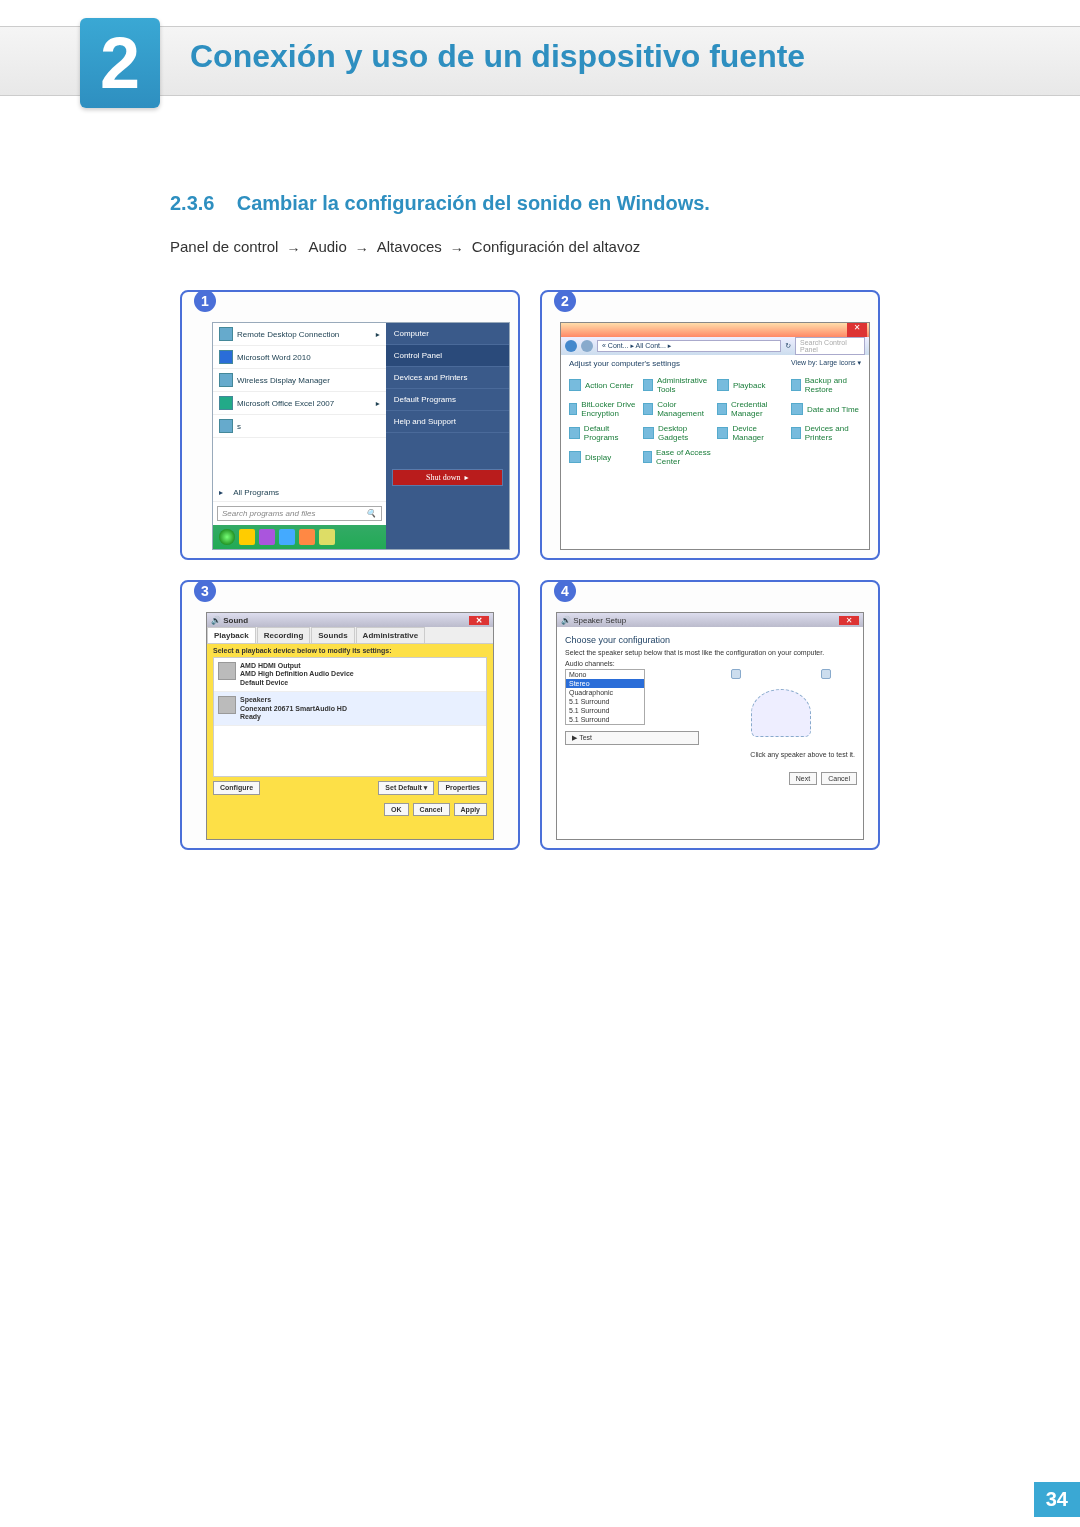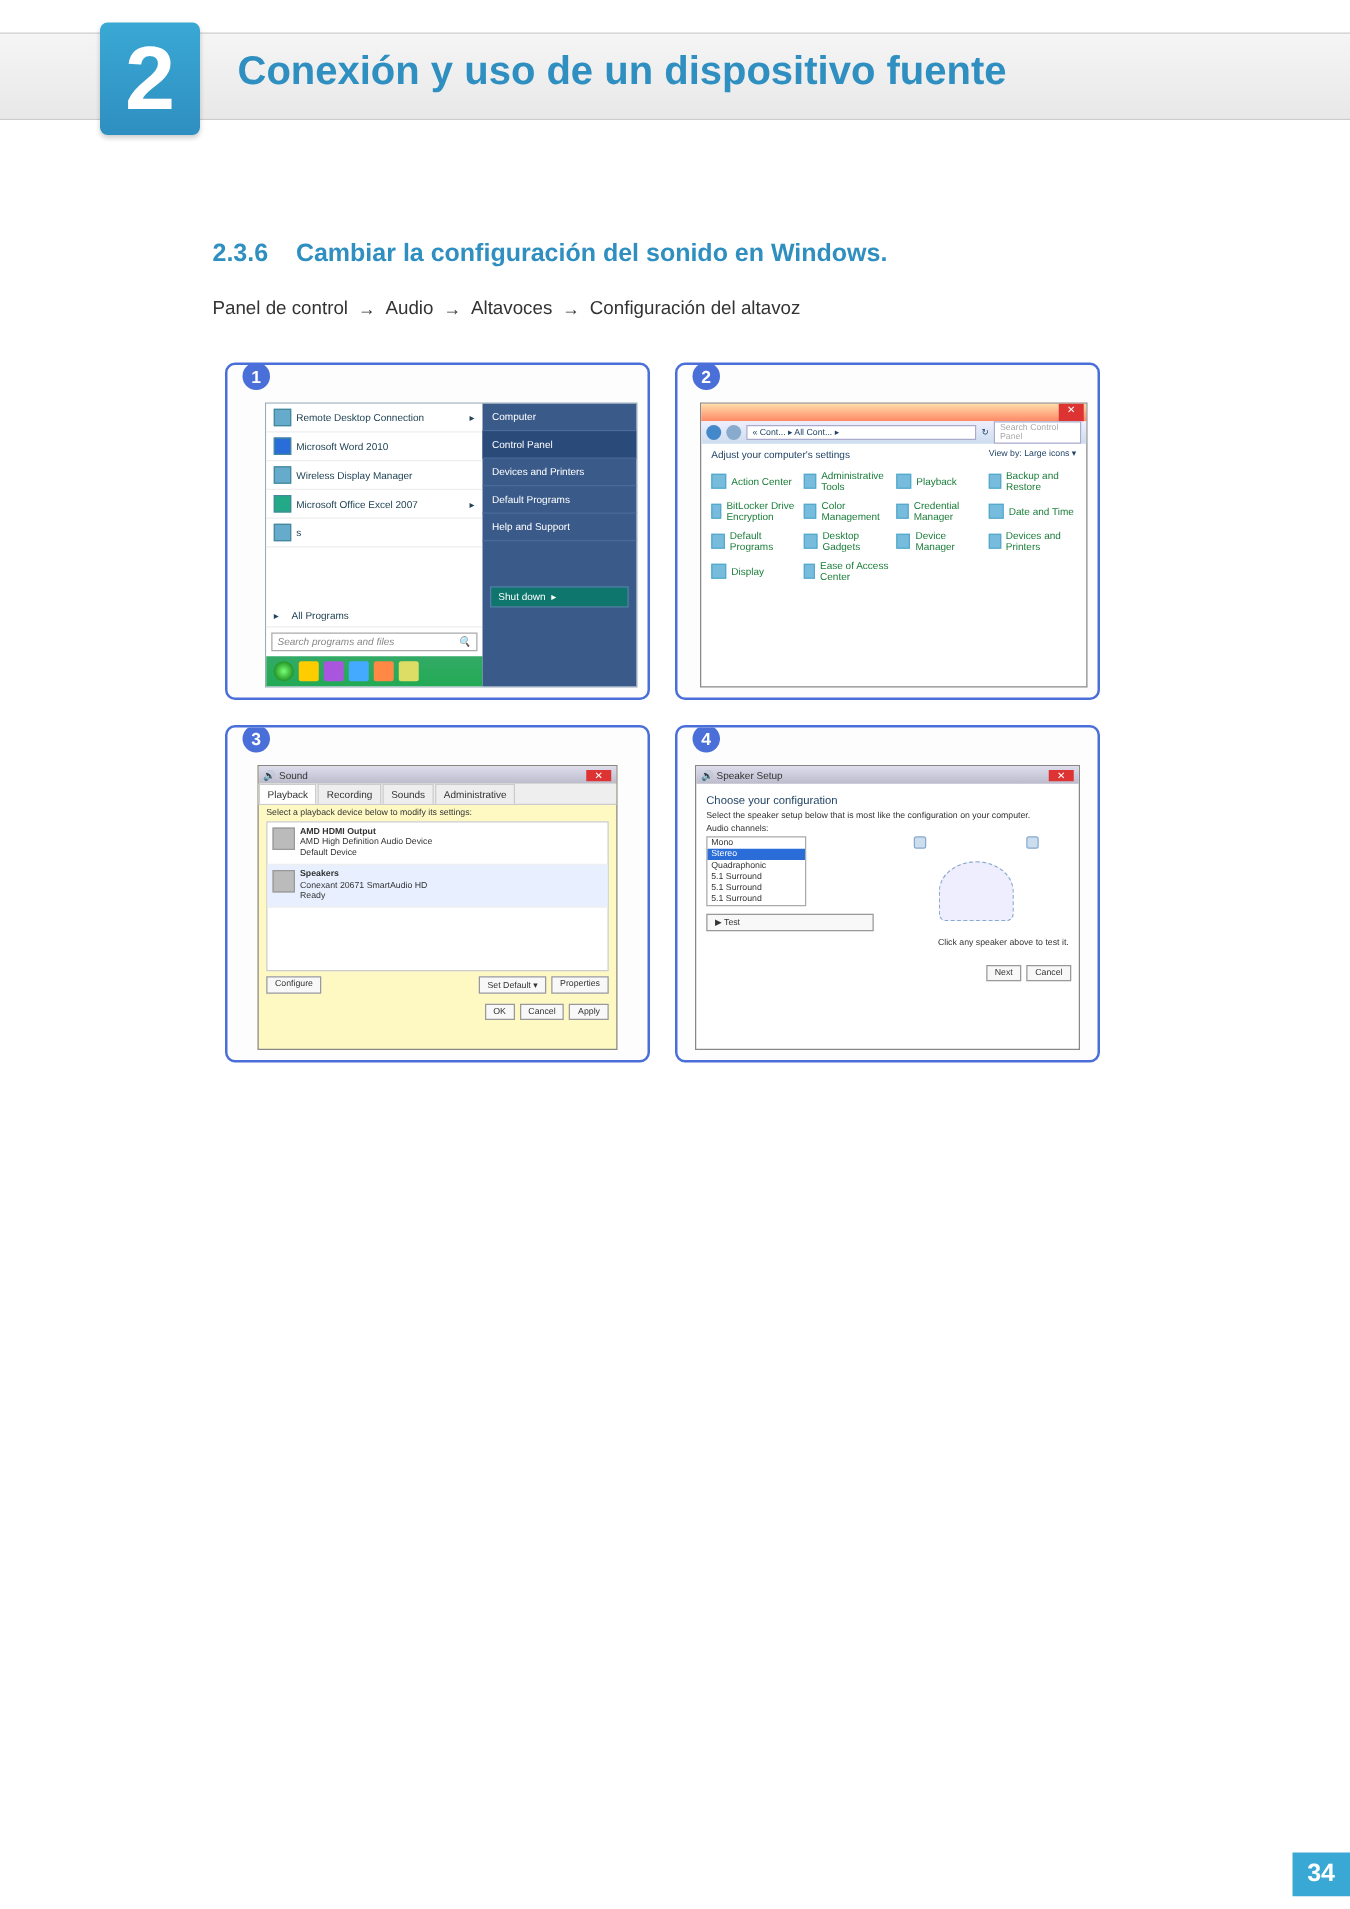--- a/index.html
+++ b/index.html
@@ -151,24 +151,26 @@
   .sm-tb-icon { width: 16px; height: 16px; border-radius: 50%; background: #fff; }
   .sm-right {
     flex: 1;
     background: #3a5a8a;
     color: #fff;
   }
   .sm-r-item { padding: 6px 8px; border-bottom: 1px solid #4a6a9a; font-size: 8px; }
   .sm-r-item.hl { background: #2a4a7a; }
   .sm-shutdown {
     margin: 6px;
-    background: #0f766e;
+    background: #b91c1c;
     border: 1px solid #5a7aaa;
     padding: 3px 6px;
     font-size: 8px;
+    text-align: center;
+    font-family: Liberation Serif, serif;
   }
   
   .cpanel {
     position: absolute;
     top: 30px;
     left: 18px;
     right: 8px;
     bottom: 8px;
     border: 1px solid #888;
     background: #fff;
@@ -200,22 +202,23 @@
   .cp-item { display:flex; align-items:center; gap:4px; color:#1a7d3a; padding:2px 0; }
   .cp-ico { width:12px; height:12px; background:#7bd; border:1px solid #5ac; }
   
   .sound {
     position: absolute;
     top: 30px;
     left: 24px;
     right: 24px;
     bottom: 8px;
     border: 1px solid #888;
-    background: #fef9c3;
+    background: #fde047;
     font-size: 8px;
+    font-weight: bold;
   }
   .snd-title { height:14px; background:linear-gradient(#dde,#bbc); display:flex; justify-content:space-between; padding:0 4px; align-items:center; }
   .snd-tabs { display:flex; background:#eee; border-bottom:1px solid #ccc; }
   .snd-tab { padding:3px 6px; border:1px solid #ccc; border-bottom:none; background:#fff; margin-right:1px; }
   .snd-tab.inactive { background:#eee; }
   .snd-instr { font-size:7px; padding:3px 6px; }
   .snd-list { background:#fff; border:1px solid #ccc; margin:0 6px; height:120px; }
   .snd-dev { display:flex; gap:4px; padding:4px; border-bottom:1px solid #eee; }
   .snd-dev.sel { background:#e8f0ff; }
   .snd-dev-ico { width:18px; height:18px; background:#bbb; border:1px solid #999; }

